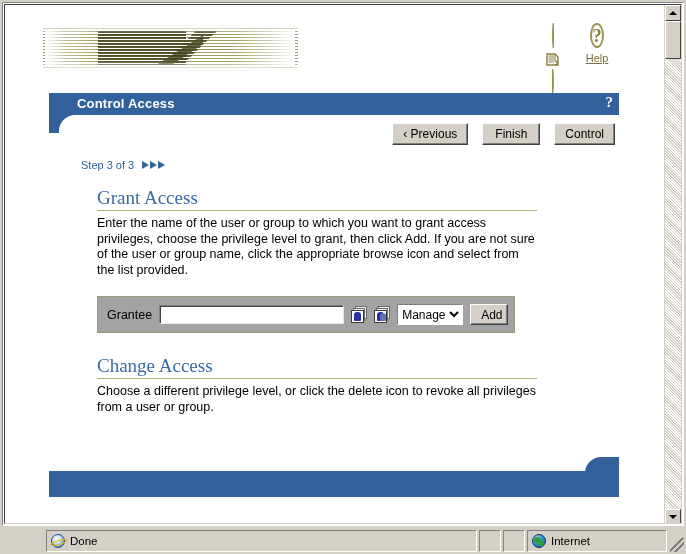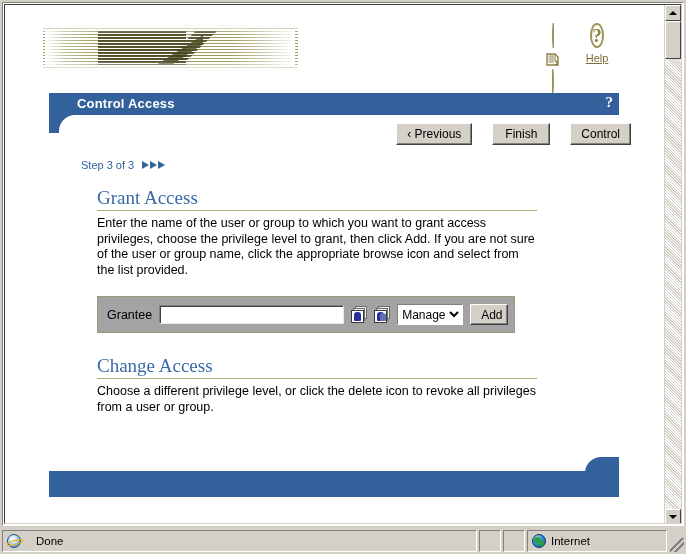--- a/index.html
+++ b/index.html
@@ -211,23 +211,23 @@
     position: absolute;
     left: 10px; top: 0;
     width: 26px; height: 20px;
     background: #ffffff;
     border-top-left-radius: 16px;
   }
 
   
   #button-row {
     position: absolute;
-    right: 32px; top: 118px;
+    right: 48px; top: 118px;
     display: flex;
-    gap: 20px;
+    gap: 14px;
   }
   .win-btn {
     min-width: 58px;
     height: 22px;
     padding: 0 10px;
     background: #d4d0c8;
     border-top: 1px solid #ffffff;
     border-left: 1px solid #ffffff;
     border-right: 1px solid #404040;
     border-bottom: 1px solid #404040;
@@ -481,21 +481,21 @@
     border-bottom: 1px solid #ffffff;
     background: #d4d0c8;
     display: flex;
     align-items: center;
     padding: 0 4px;
     box-sizing: border-box;
     font-size: 11.5px;
     color: #000000;
     overflow: hidden;
   }
-  #status-main { flex: 1 1 auto; gap: 15px; }
+  #status-main { flex: 1 1 auto; gap: 5px; margin-left: 44px; }
   .sb-small { width: 22px; }
   #status-zone { width: 140px; gap: 5px; }
   .ie-icon {
     width: 14px; height: 14px;
     border-radius: 50%;
     background: radial-gradient(circle at 40% 35%, #ffffff 0%, #cfe4f5 35%, #1e63b0 100%);
     border: 1px solid #1b4e8c;
     box-sizing: border-box;
     flex: 0 0 auto;
     position: relative;

